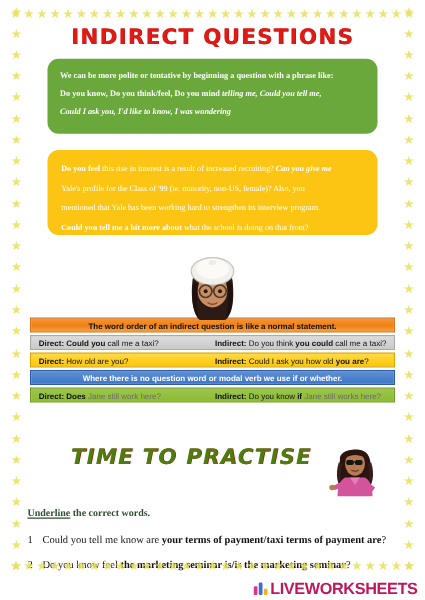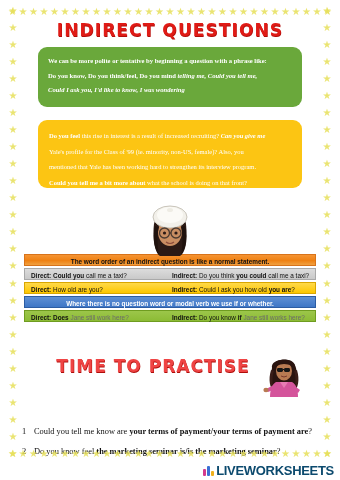--- a/index.html
+++ b/index.html
@@ -182,22 +182,23 @@
   .title-practise {
     position: absolute;
     top: 356px;
     left: 38px;
     width: 230px;
     text-align: center;
     font-family: "DejaVu Sans", sans-serif;
     font-weight: bold;
     font-size: 17px;
     letter-spacing: 1px;
-    color: #ef4444;
+    color: #4d7c0f;
     text-shadow: 0.5px 0.5px 0 #b00d0a;
+    font-style: italic;
   }
 
   .avatar-lady {
     position: absolute;
     left: 262px;
     top: 352px;
     width: 42px;
     height: 46px;
     z-index: 3;
   }
@@ -242,21 +243,21 @@
   }
   .lw-mark i { display: block; width: 3px; border-radius: 1px; }
   .lw-b1 { height: 7px;  background: #d33a8c; }
   .lw-b2 { height: 10px; background: #3b6fd4; }
   .lw-b3 { height: 5px;  background: #f0b11e; }
   .lw-text {
     font-family: "Liberation Sans", sans-serif;
     font-weight: bold;
     font-size: 13px;
     letter-spacing: -0.3px;
-    color: #0c4a6e;
+    color: #be185d;
   }
 </style>
 </head>
 <body>
 
 <div class="page">
 
   <div class="title-main">INDIRECT QUESTIONS</div>
 
   <div class="box-green">
@@ -343,23 +344,24 @@
       <path d="M14 30 C10 32 8 38 8 45 L36 45 C36 38 34 32 30 30 Z" fill="#d4549b"></path>
       <path d="M18 30 L22 36 L26 30 Z" fill="#e87cb4"></path>
 
       <path d="M14 32 L4 37 L6 40 L16 36 Z" fill="#d4549b"></path>
       <ellipse cx="4" cy="38" rx="2.6" ry="2.2" fill="#b87a52"></ellipse>
 
       <path d="M30 32 L38 38 L36 41 L28 36 Z" fill="#d4549b"></path>
     </svg>
   </div>
 
+  <div class="instruction"><u>Underline</u><span> the correct words.</span></div>
 
   <div class="qrow q1">
-    <span class="num">1</span><span>Could you tell me know are </span><b>your terms of payment/your terms of payment are</b><span>?</span>
+    <span class="num">1</span><span>Could you tell me know are </span><b>your terms of payment/taxi terms of payment are</b><span>?</span>
   </div>
 
   <div class="qrow q2">
     <span class="num">2</span><span>Do you know feel </span><b>the marketing seminar is/is the marketing seminar</b><span>?</span>
   </div>
 
 </div>
 
 <div class="star-border">
   <div class="star-row top">

